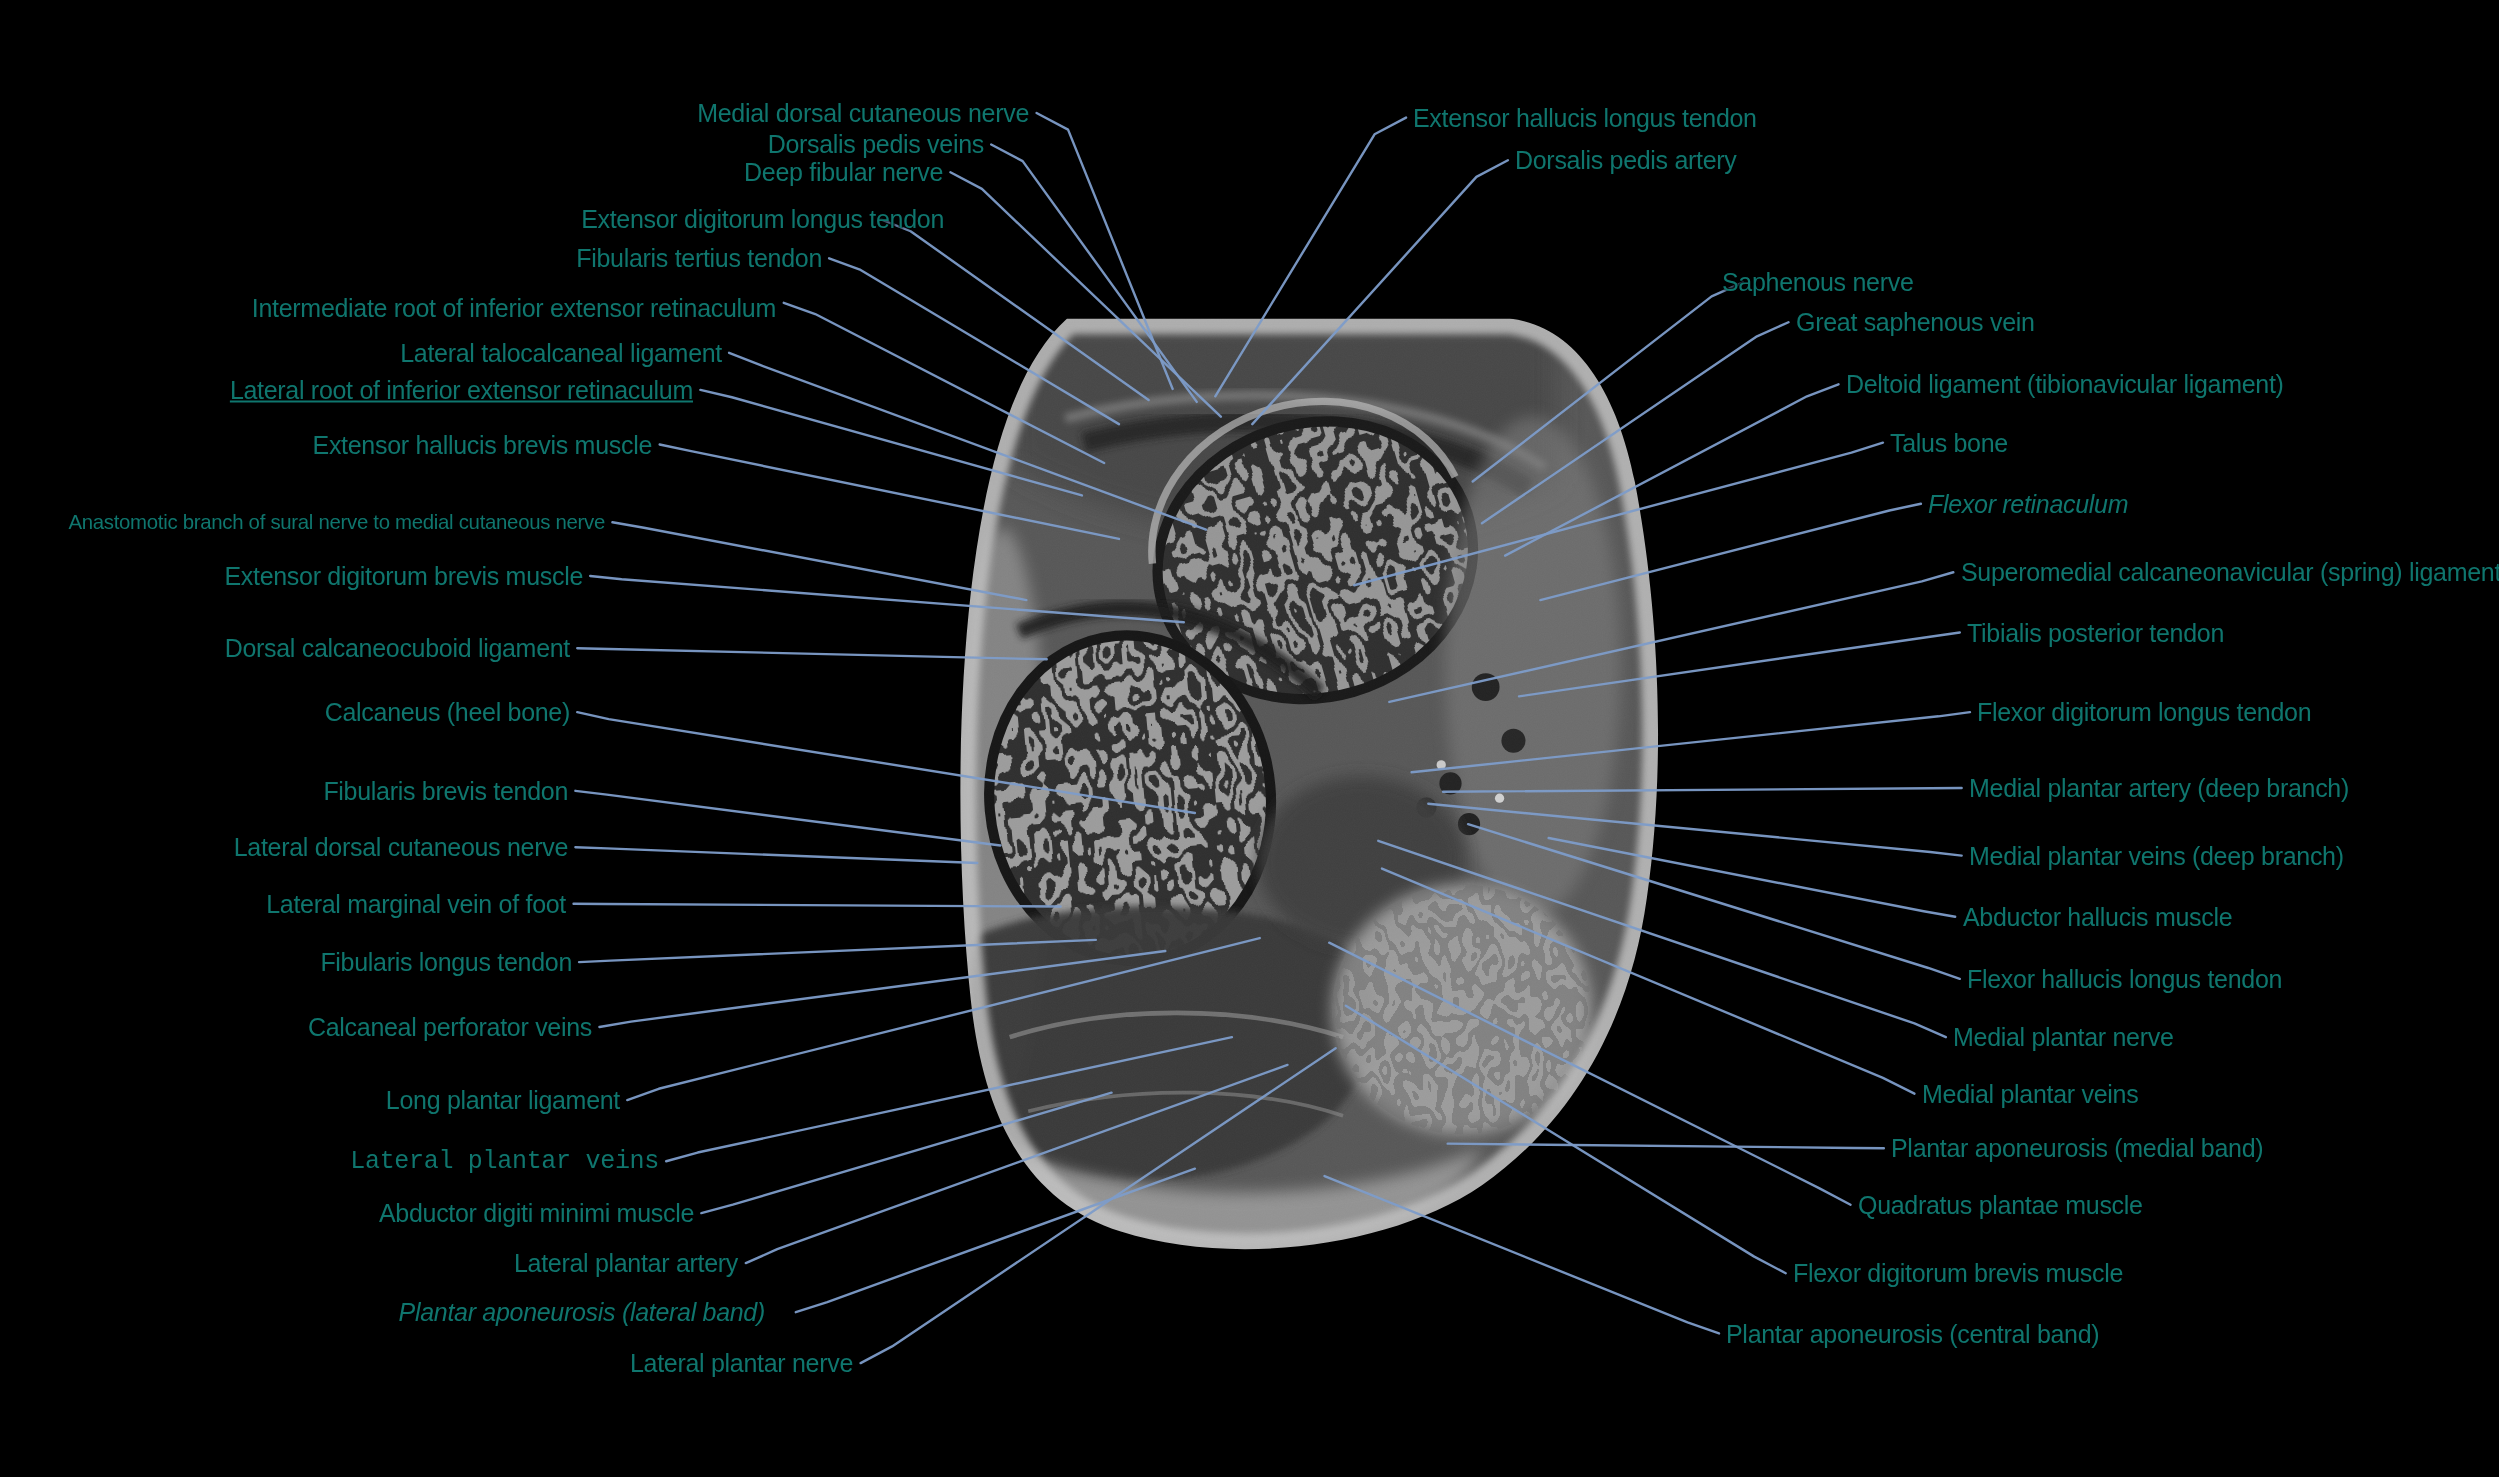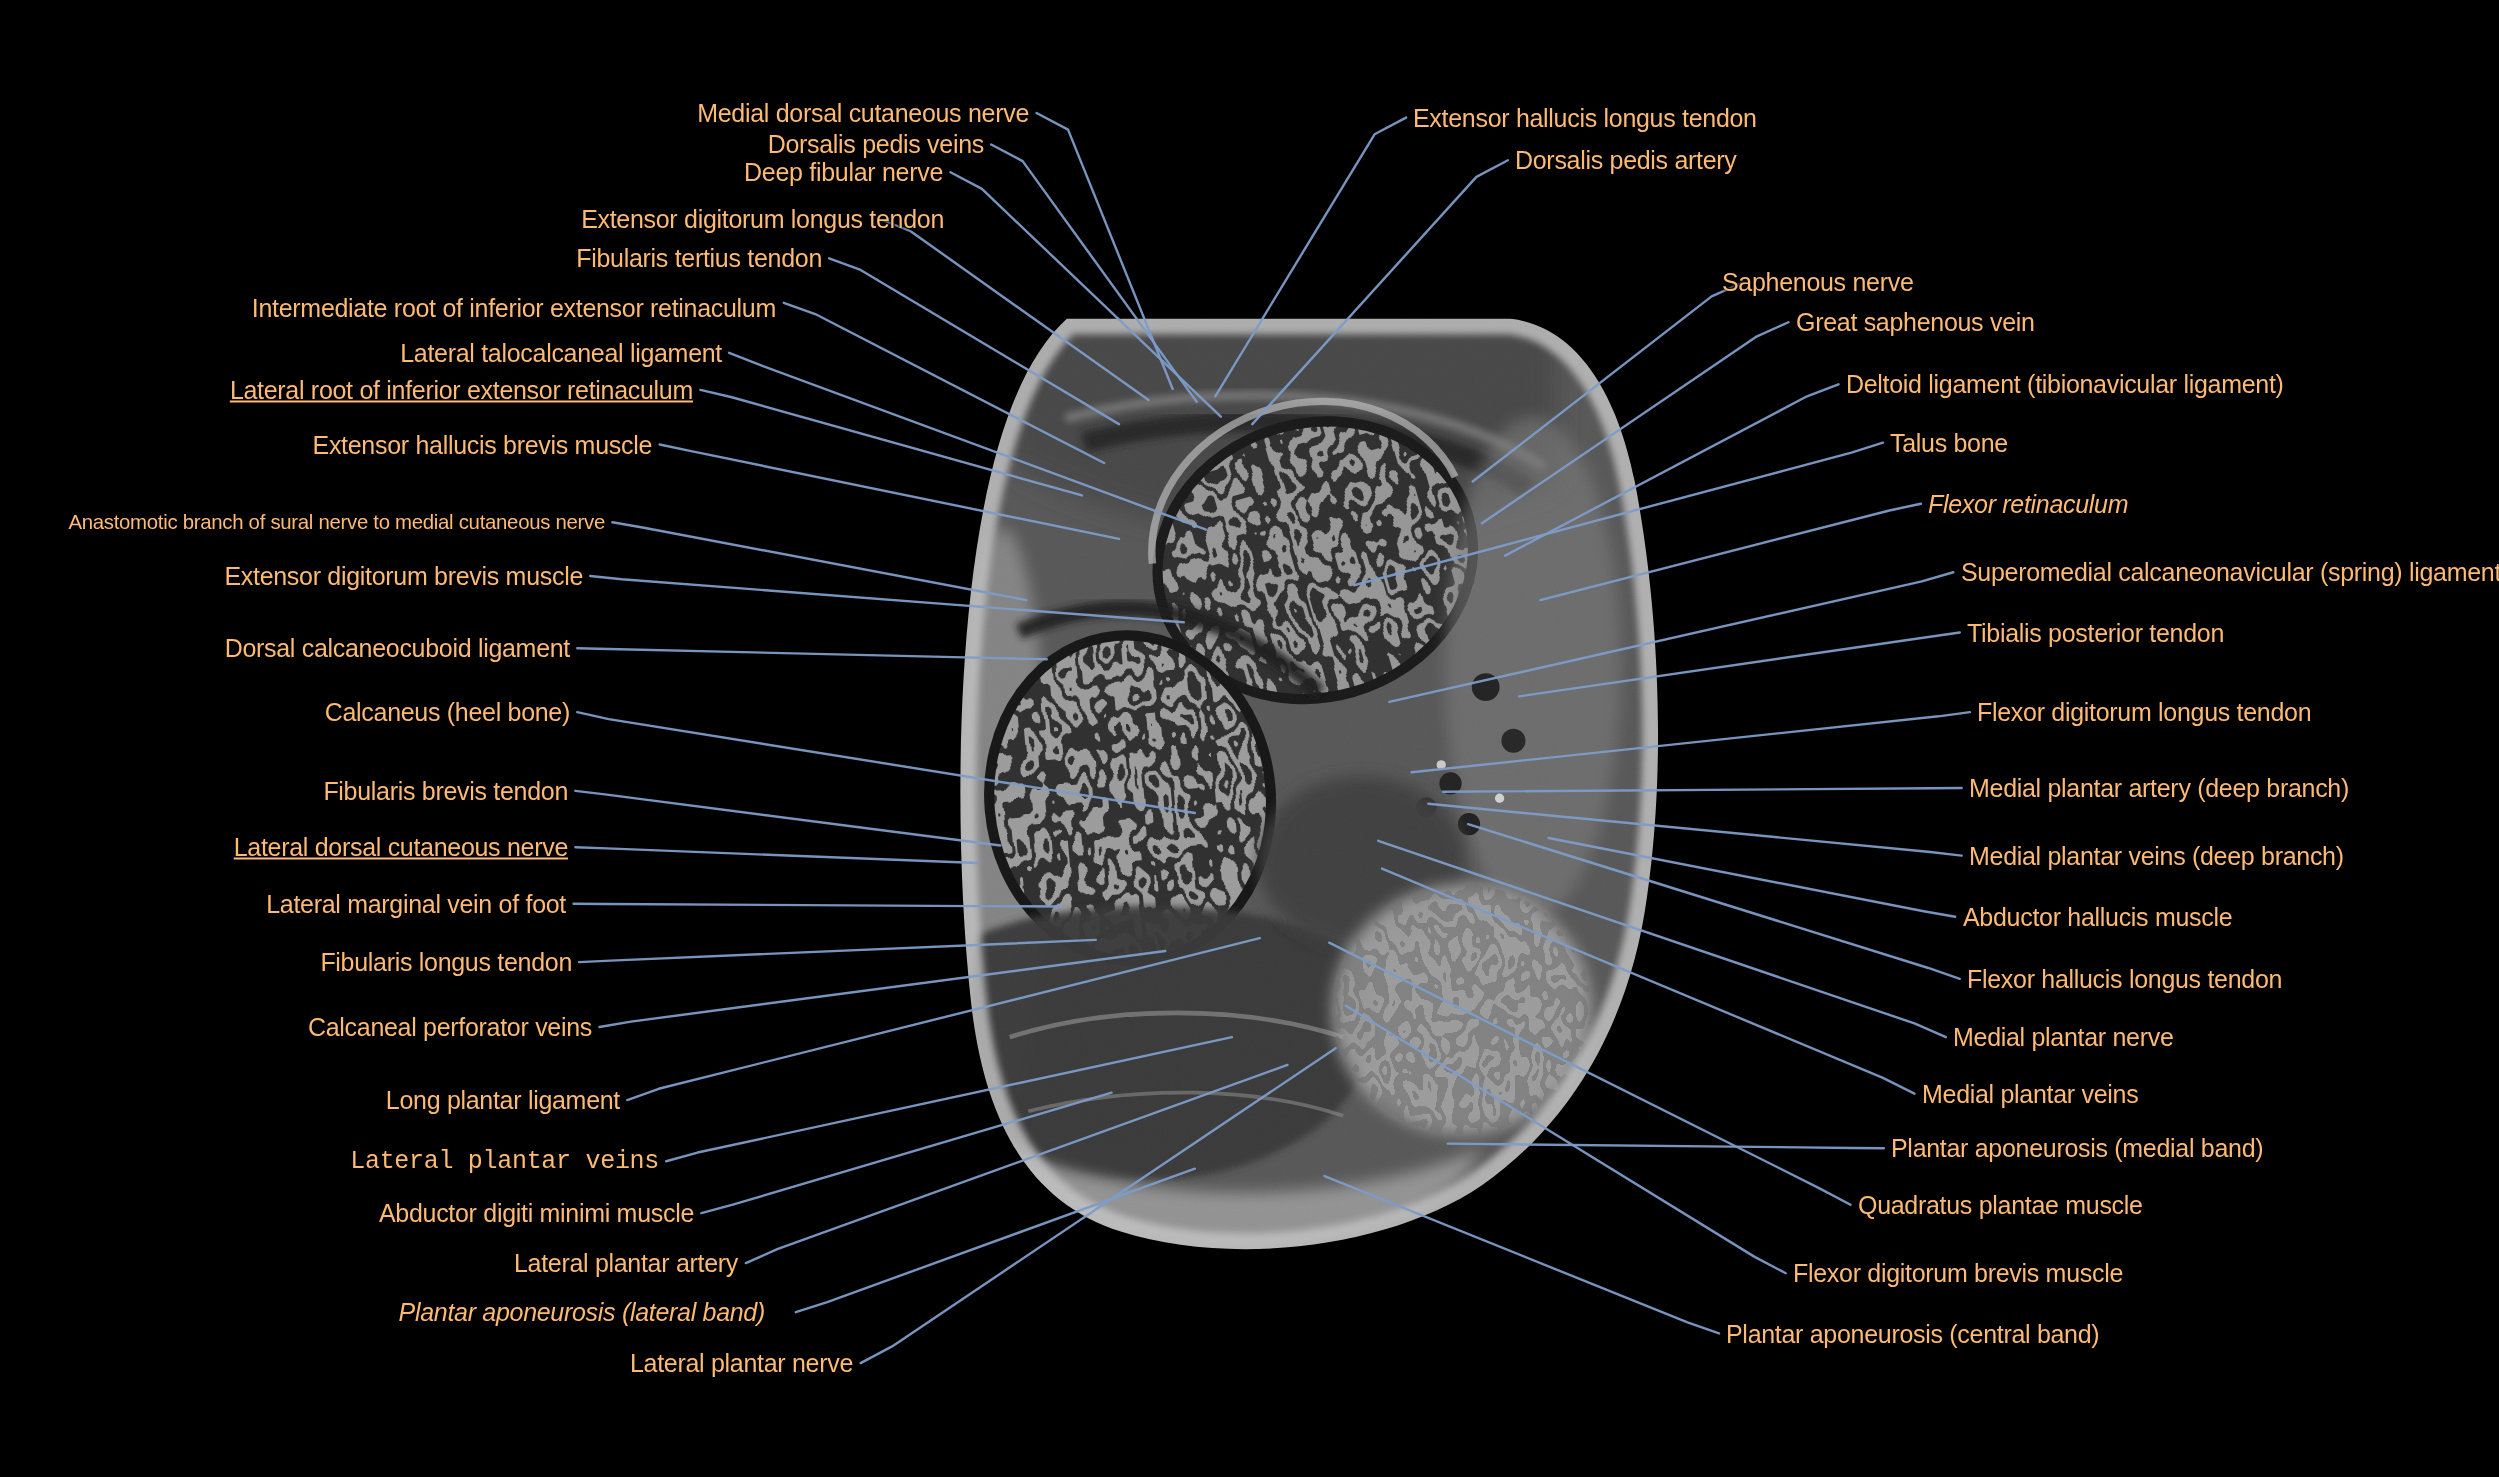--- a/index.html
+++ b/index.html
@@ -7,21 +7,21 @@
     position:relative;
     width:2500px;height:1477px;
     background:#000;
     overflow:hidden;
     font-family:"Liberation Sans", sans-serif;
   }
   .stage svg{position:absolute;left:0;top:0;}
   #labels{position:absolute;left:0;top:0;width:100%;height:100%;}
   .anat-label{
     position:absolute;
-    color:#fdba74;
+    color:#0f766e;
     font-size:25px;
     letter-spacing:-0.3px;
     white-space:nowrap;
     transform:translateY(-50%);
     text-shadow:0 0 5.6px rgba(0,0,0,.95), 0.9px 0.9px 1.9px #000, -0.9px -0.9px 1.9px #000;
     line-height:1;
   }
   .anat-label.small{font-size:20.4px;}
   .anat-label.left{text-align:right;}
 </style>
@@ -172,21 +172,21 @@
       <div class="anat-label left" style="right: 1678px; top: 258px;">Fibularis tertius tendon</div>
       <div class="anat-label left" style="right: 1724px; top: 308px;">Intermediate root of inferior extensor retinaculum</div>
       <div class="anat-label left" style="right: 1778px; top: 353px;">Lateral talocalcaneal ligament</div>
       <div class="anat-label left" style="right: 1807px; top: 390px; text-decoration: underline;">Lateral root of inferior extensor retinaculum</div>
       <div class="anat-label left" style="right: 1848px; top: 445px;">Extensor hallucis brevis muscle</div>
       <div class="anat-label left small" style="right: 1895px; top: 522px;">Anastomotic branch of sural nerve to medial cutaneous nerve</div>
       <div class="anat-label left" style="right: 1917px; top: 576px;">Extensor digitorum brevis muscle</div>
       <div class="anat-label left" style="right: 1930px; top: 648px;">Dorsal calcaneocuboid ligament</div>
       <div class="anat-label left" style="right: 1930px; top: 712px;">Calcaneus (heel bone)</div>
       <div class="anat-label left" style="right: 1932px; top: 791px;">Fibularis brevis tendon</div>
-      <div class="anat-label left" style="right: 1932px; top: 847px; text-decoration: underline;">Lateral dorsal cutaneous nerve</div>
+      <div class="anat-label left" style="right: 1932px; top: 847px;">Lateral dorsal cutaneous nerve</div>
       <div class="anat-label left" style="right: 1934px; top: 904px;">Lateral marginal vein of foot</div>
       <div class="anat-label left" style="right: 1928px; top: 962px;">Fibularis longus tendon</div>
       <div class="anat-label left" style="right: 1908px; top: 1027px;">Calcaneal perforator veins</div>
       <div class="anat-label left" style="right: 1880px; top: 1100px;">Long plantar ligament</div>
       <div class="anat-label left" style="right: 1841px; top: 1161px; font-family: Liberation Mono, monospace;">Lateral plantar veins</div>
       <div class="anat-label left" style="right: 1806px; top: 1213px;">Abductor digiti minimi muscle</div>
       <div class="anat-label left" style="right: 1762px; top: 1263px;">Lateral plantar artery</div>
       <div class="anat-label left" style="right: 1735px; top: 1312px; font-style: italic;">Plantar aponeurosis (lateral band)</div>
       <div class="anat-label left" style="right: 1647px; top: 1363px;">Lateral plantar nerve</div>
       <div class="anat-label right" style="left: 1413px; top: 118px;">Extensor hallucis longus tendon</div>

